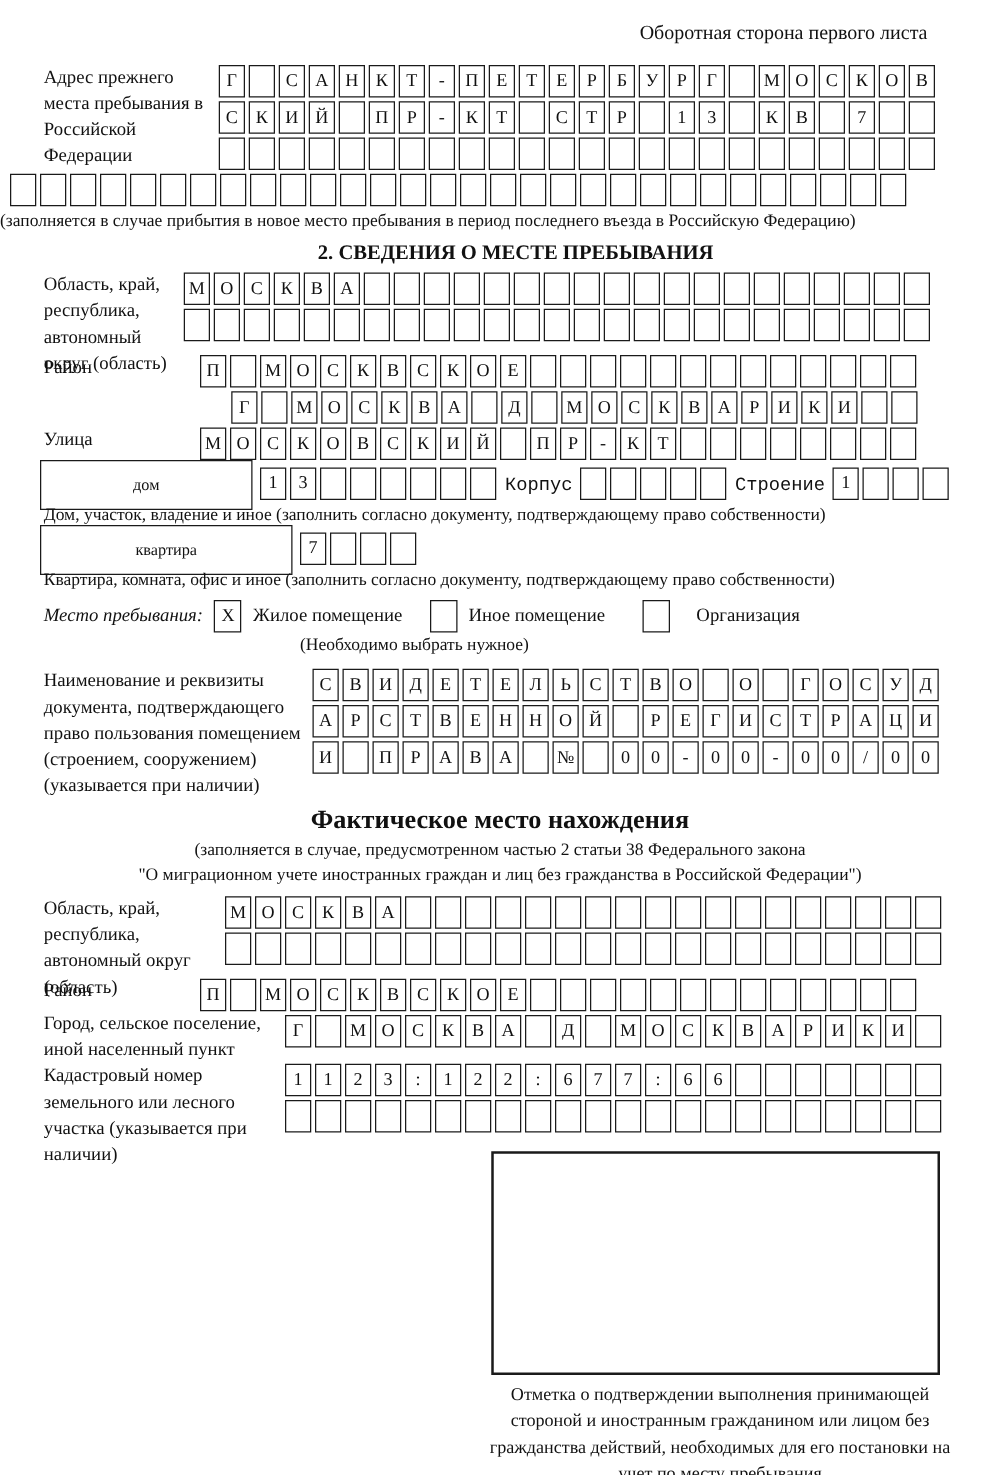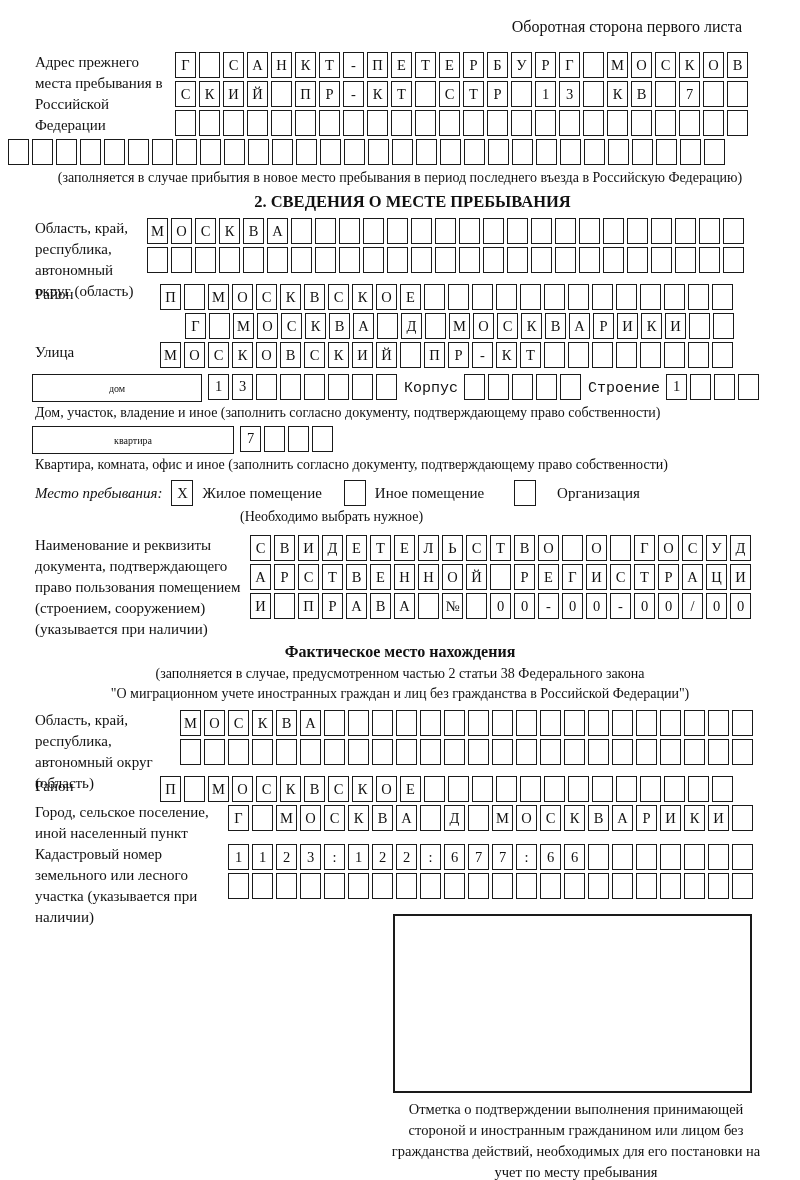--- a/index.html
+++ b/index.html
@@ -30,30 +30,30 @@
   .city2 .label{top:-6px;}
   .street .cellcol{margin-left:125px;}
   .doc .cellcol{margin-left:215px;}
   .rega .cellcol{margin-left:145px;}
   .citya .cellcol{margin-left:193px;}
   .citya .label{top:-3px;}
   .cad .cellcol{margin-left:193px;margin-top:10px;}
   .cad{height:68px;margin-top:2px;}
   .fullrow{margin-left:8px;}
   .note{font-size:14px;line-height:20px;}
-  .note.center{text-align:center;margin-top:2px;}
+  .note.center{margin-top:2px;}
   .note.plain{margin-left:35px;}
   .sectitle{margin-top:4px;text-align:center;font-weight:bold;font-size:16.5px;padding-left:25px;}
-  .subtitle{margin-top:20px;text-align:center;font-weight:bold;font-size:16px;}
+  .subtitle{margin-top:20px;text-align:center;font-weight:bold;font-size:21px;}
   .subnotes{margin-top:3px;text-align:center;font-size:14px;line-height:20px;}
   
   .hrow{display:flex;align-items:center;margin:2px 0 0 32px;height:30px;}
   .bigbox{
-    box-sizing:border-box;height:28px;border:1.7px solid #1a1a1a;
-    display:flex;align-items:center;justify-content:center;font-size:10px;flex:none;
+    box-sizing:border-box;height:40px;border:1.7px solid #1a1a1a;
+    display:flex;align-items:center;justify-content:center;font-size:13px;flex:none;
   }
   .w170{width:170px;margin-right:6px;}
   .w202{width:202px;margin-right:6px;}
   .inlinecells{display:flex;flex:none;}
   .inlinelabel{font-size:15px;margin:0 6px 0 4px;flex:none;font-family:Liberation Mono, monospace;}
   
   .stayrow{display:flex;align-items:center;margin:4px 0 0 35px;height:28px;font-size:15px;}
   .cb{
     box-sizing:border-box;flex:none;width:22px;height:26px;border:1.7px solid #1a1a1a;
     display:flex;align-items:center;justify-content:center;font-size:14.5px;

